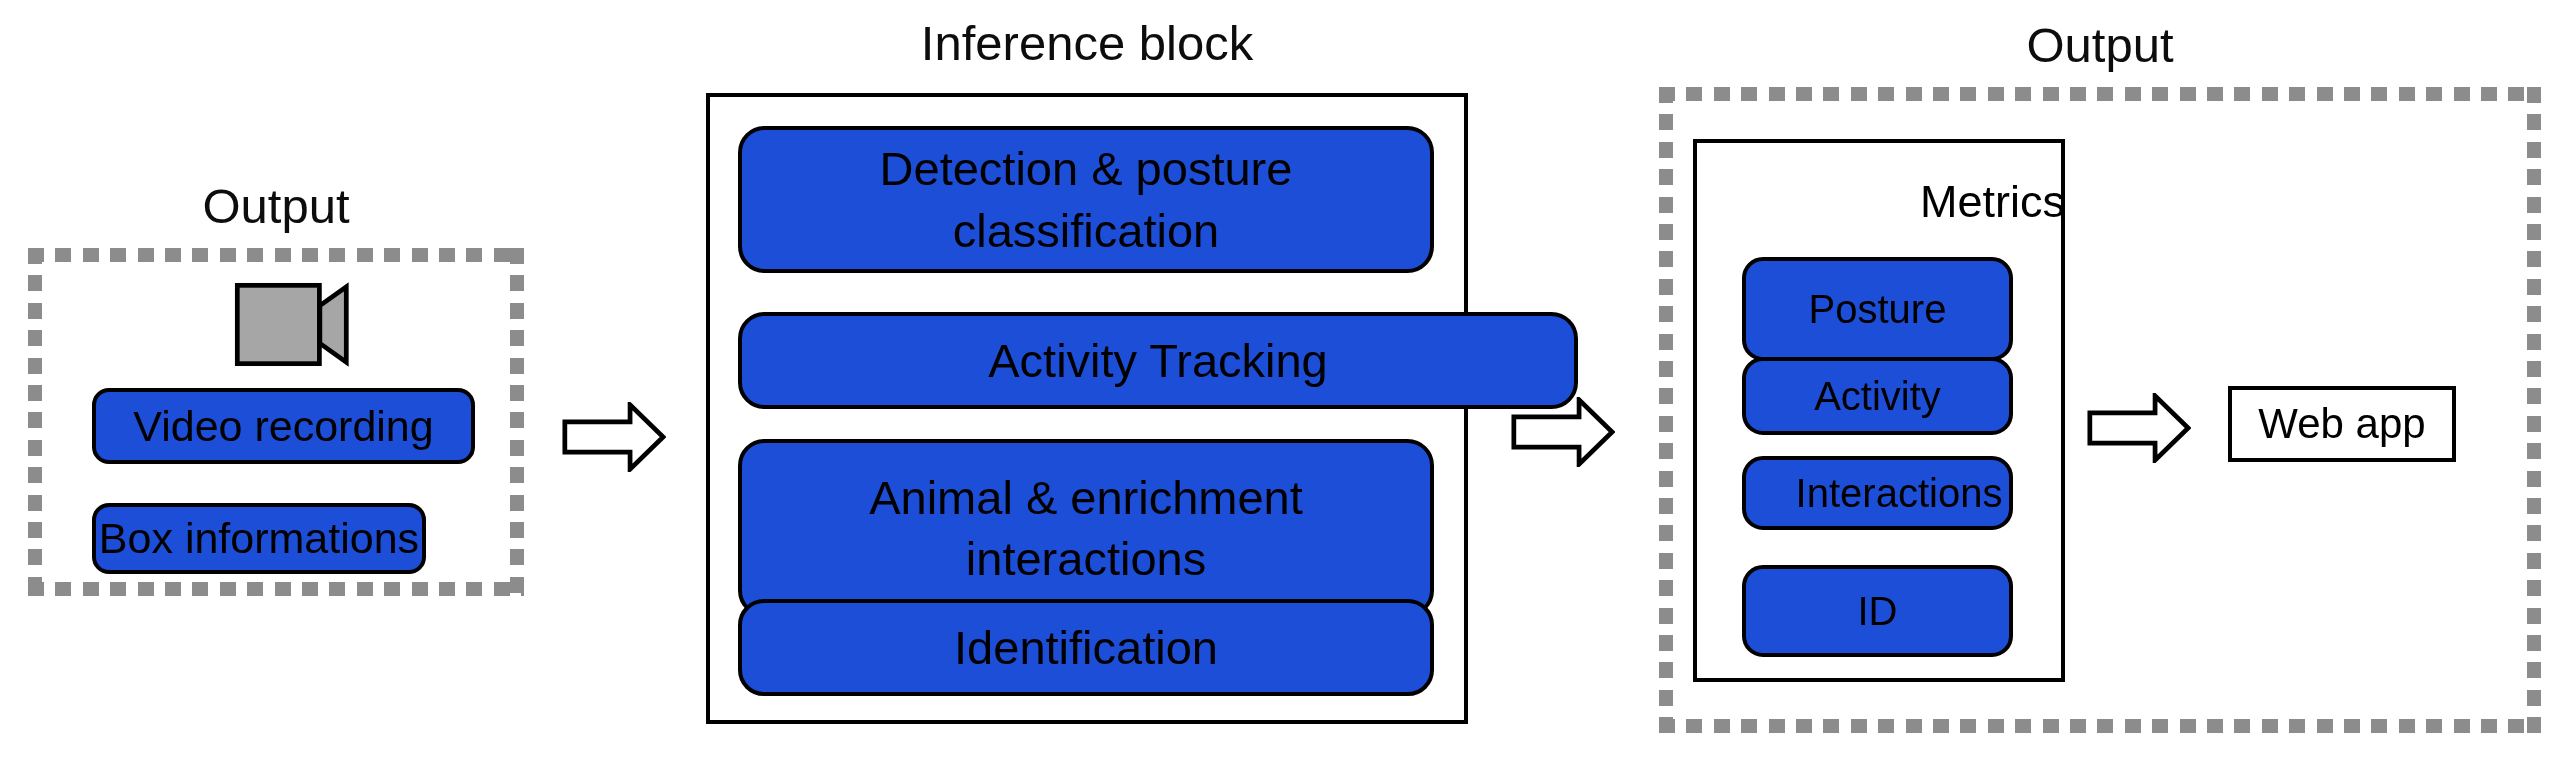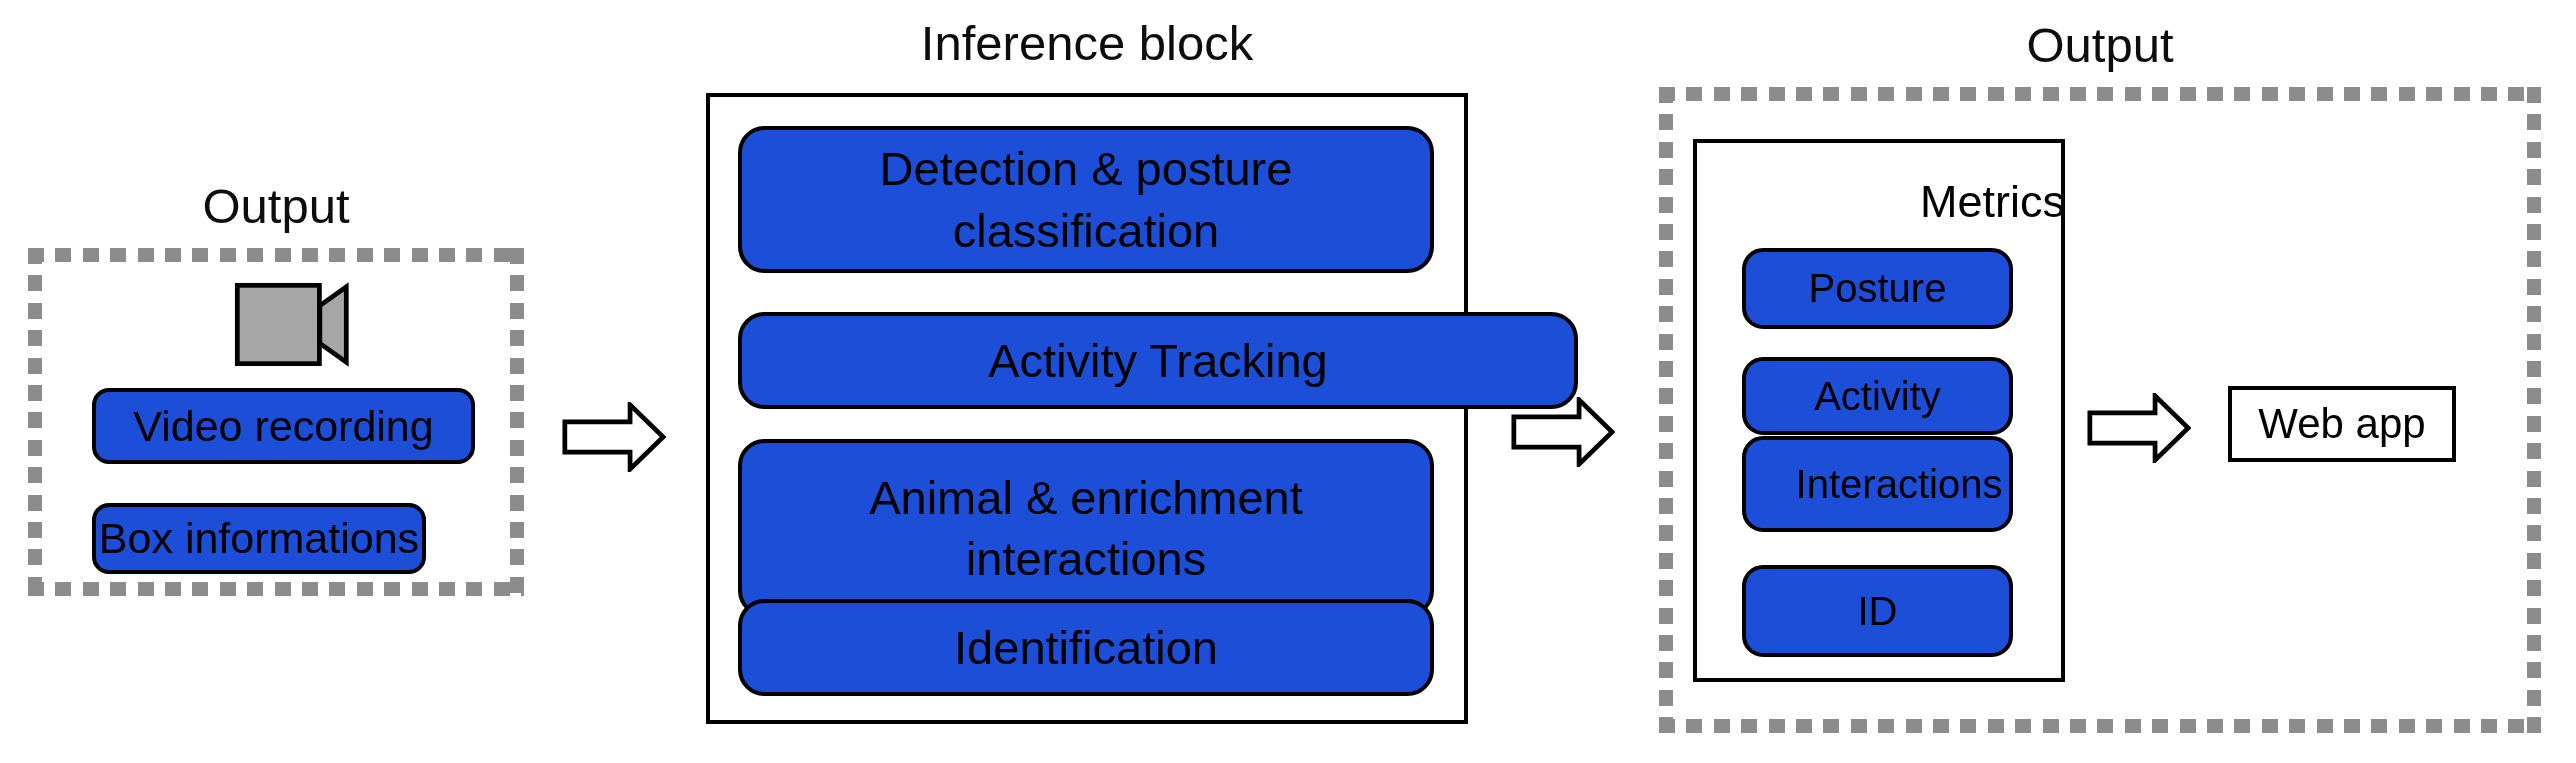--- a/index.html
+++ b/index.html
@@ -90,47 +90,47 @@
   </div>
 
   <div class="abs round-box step-box" style="left:738px;top:312px;width:840px;height:97px;">
     <span>Activity Tracking</span>
   </div>
 
   <div class="abs round-box step-box" style="left:738px;top:439px;width:696px;height:178px;">
     <span>Animal &amp; enrichment interactions</span>
   </div>
 
-  <div class="abs round-box step-box" style="left:738px;top:599px;width:696px;height:97px;">
+  <div class="abs round-box step-box" style="left:738px;top:599px;width:696px;height:97px;border-radius:26px;">
     <span>Identification</span>
   </div>
 
   <div class="abs" style="left:1511px;top:397px;width:104px;height:70px;">
     <svg width="104" height="70" viewBox="0 0 110 74">
       <polygon points="3,21 72,21 72,3 107,37 72,71 72,53 3,53" fill="#fff" stroke="#000" stroke-width="5" stroke-linejoin="miter"></polygon>
     </svg>
   </div>
 
   <div class="abs section-title" style="left:1659px;top:19px;width:882px;">Output</div>
 
   <div class="abs dashed-frame" style="left:1659px;top:87px;width:882px;height:646px;"></div>
 
   <div class="abs solid-rect" style="left:1693px;top:139px;width:372px;height:543px;"></div>
 
   <div class="abs metrics-title" style="left:1693px;top:176px;width:372px;">Metrics</div>
 
-  <div class="abs round-box metric-box" style="left:1742px;top:248px;width:271px;height:81px;">
+  <div class="abs round-box metric-box" style="left:1742px;top:257px;width:271px;height:104px;">
     <span>Posture</span>
   </div>
 
   <div class="abs round-box metric-box" style="left:1742px;top:357px;width:271px;height:78px;">
     <span>Activity</span>
   </div>
 
-  <div class="abs round-box metric-box" style="left:1742px;top:436px;width:271px;height:96px;padding-left:43px;">
+  <div class="abs round-box metric-box" style="left:1742px;top:456px;width:271px;height:74px;padding-left:43px;">
     <span>Interactions</span>
   </div>
 
   <div class="abs round-box metric-box" style="left:1742px;top:565px;width:271px;height:92px;">
     <span>ID</span>
   </div>
 
   <div class="abs" style="left:2087px;top:393px;width:104px;height:70px;">
     <svg width="104" height="70" viewBox="0 0 110 74">
       <polygon points="3,21 72,21 72,3 107,37 72,71 72,53 3,53" fill="#fff" stroke="#000" stroke-width="5" stroke-linejoin="miter"></polygon>

